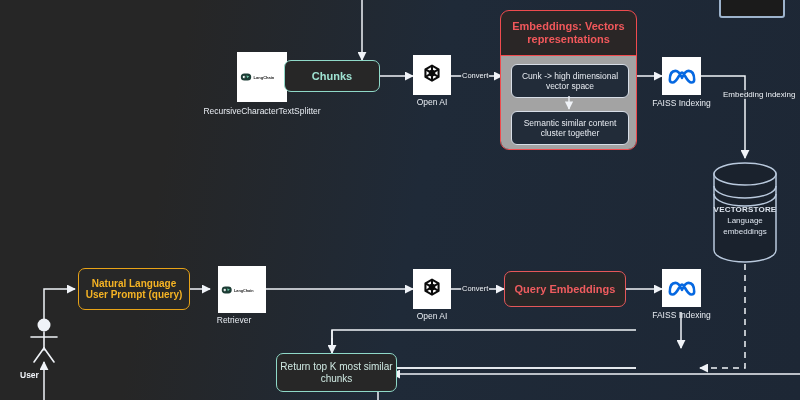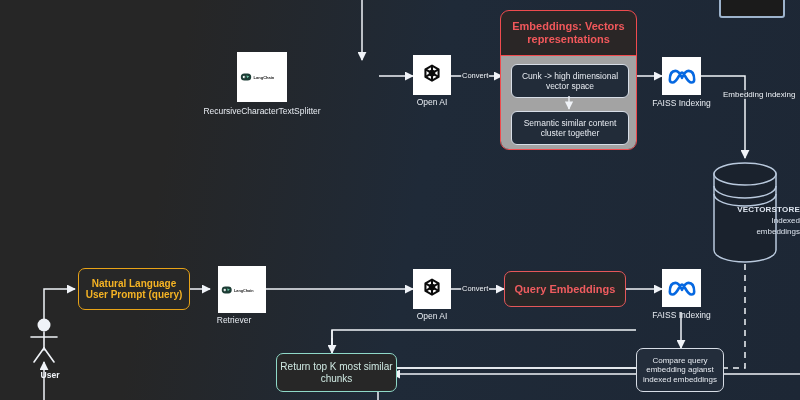--- a/index.html
+++ b/index.html
@@ -52,26 +52,26 @@
     position:absolute;width:160px;text-align:center;color:#e9edf3;
     font-size:8.5px;line-height:1.2;left:50%;transform:translateX(-50%);
   }
 
   .edge-label{
     position:absolute;color:#eef2f7;font-size:7.5px;white-space:nowrap;
     background:rgba(32,40,52,0.82);padding:0 1px;
   }
 
   #user-label{
-    position:absolute;color:#f0f3f8;font-size:8.5px;font-weight:bold;text-align:center;
+    position:absolute;color:#f0f3f8;font-size:8.5px;font-weight:bold;text-align:left;
     width:60px;left:20px;top:370px;
   }
 
   #vectorstore-label{
-    position:absolute;width:110px;left:690px;top:205px;text-align:right;
+    position:absolute;width:110px;left:690px;top:205px;text-align:center;
     color:#dde4ee;font-size:8px;line-height:1.35;
   }
   #vectorstore-label .vs-title{font-weight:bold;letter-spacing:.2px;font-size:8px;}
 
   #top-right-box{
     position:absolute;left:719px;top:-24px;width:62px;height:38px;
     border:2px solid #9db3cc;border-radius:3px;background:#1b1b1b;
   }
 </style>
 </head>
@@ -140,20 +140,21 @@
         <rect x="2" y="4" width="26" height="18" rx="9" fill="#1c3c34"></rect>
         <circle cx="10" cy="13" r="3.2" fill="#ffffff"></circle>
         <circle cx="10.8" cy="13" r="1.4" fill="#1c3c34"></circle>
         <path d="M16 9 L23 11 L18 16 Z" fill="#6bc4a6"></path>
         <text x="34" y="17" font-family="Liberation Sans, sans-serif" font-size="10" font-weight="bold" fill="#1b1b1b">LangChain</text>
       </svg>
     </div>
     <div class="logo-cap" style="top:54px;">RecursiveCharacterTextSplitter</div>
   </div>
 
+  <div class="node rbox teal" style="left:284px;top:60px;width:96px;height:32px;font-size:11px;">Chunks</div>
 
   <div class="node" style="left:413px;top:55px;width:38px;height:40px;">
     <div class="logo-tile" style="width:38px;height:40px;">
       <svg width="30" height="30" viewBox="0 0 64 64" xmlns="http://www.w3.org/2000/svg">
         <g fill="none" stroke="#0b0b0b" stroke-width="4.4" stroke-linejoin="round">
           <path d="M32 12 L46 20 L46 36 L32 44 L18 36 L18 20 Z"></path>
           <path d="M32 12 L32 28 L46 36"></path>
           <path d="M18 20 L32 28 L32 44"></path>
           <path d="M46 20 L32 28 L18 36"></path>
         </g>
@@ -199,21 +200,21 @@
       <g fill="#1a222d" stroke="#b9c9dd" stroke-width="1.5">
         <path d="M4 14 L4 90 C4 97 18 102 35 102 C52 102 66 97 66 90 L66 14 Z"></path>
         <ellipse cx="35" cy="14" rx="31" ry="11"></ellipse>
         <path d="M4 26 C4 33 18 38 35 38 C52 38 66 33 66 26" fill="none"></path>
         <path d="M4 34 C4 41 18 46 35 46 C52 46 66 41 66 34" fill="none"></path>
       </g>
     </svg>
   </div>
   <div id="vectorstore-label">
     <div class="vs-title">VECTORSTORE</div>
-    <div>Indexed</div>
+    <div>Language</div>
     <div>embeddings</div>
   </div>
 
   <div class="node" style="left:24px;top:316px;width:40px;height:52px;">
     <svg width="40" height="52" viewBox="0 0 40 52" xmlns="http://www.w3.org/2000/svg">
       <g stroke="#f0f3f8" stroke-width="1.6" fill="none" stroke-linecap="round">
         <circle cx="20" cy="9" r="6.5" fill="#f0f3f8" stroke="none"></circle>
         <line x1="20" y1="16" x2="20" y2="34"></line>
         <line x1="7" y1="21" x2="33" y2="21"></line>
         <line x1="20" y1="32" x2="10" y2="46"></line>
@@ -261,17 +262,16 @@
     <div class="logo-tile" style="width:39px;height:38px;">
       <svg width="30" height="20" viewBox="0 0 64 36" xmlns="http://www.w3.org/2000/svg">
         <path d="M6 26 C6 12 12 7 18 7 C26 7 30 18 32 22 C34 18 38 7 46 7 C52 7 58 12 58 26
                  C58 30 55 32 52 32 C45 32 40 20 36 14 C34.7 12 33.3 10.5 32 10.5
                  C30.7 10.5 29.3 12 28 14 C24 20 19 32 12 32 C9 32 6 30 6 26 Z" fill="none" stroke="#0668E1" stroke-width="5.5" stroke-linejoin="round"></path>
       </svg>
     </div>
     <div class="logo-cap" style="top:41px;">FAISS Indexing</div>
   </div>
 
-  <div class="node rbox white-thin" style="left:636px;top:348px;width:88px;height:44px;font-size:8px;padding:0 3px;">Compare query embedding agianst indexed embeddings</div>
 
   <div class="node rbox teal-thin" style="left:276px;top:353px;width:121px;height:39px;font-size:10px;padding:0 3px;text-align:center;">Return top K most similar chunks</div>
 
 </div>
 
 </body></html>

